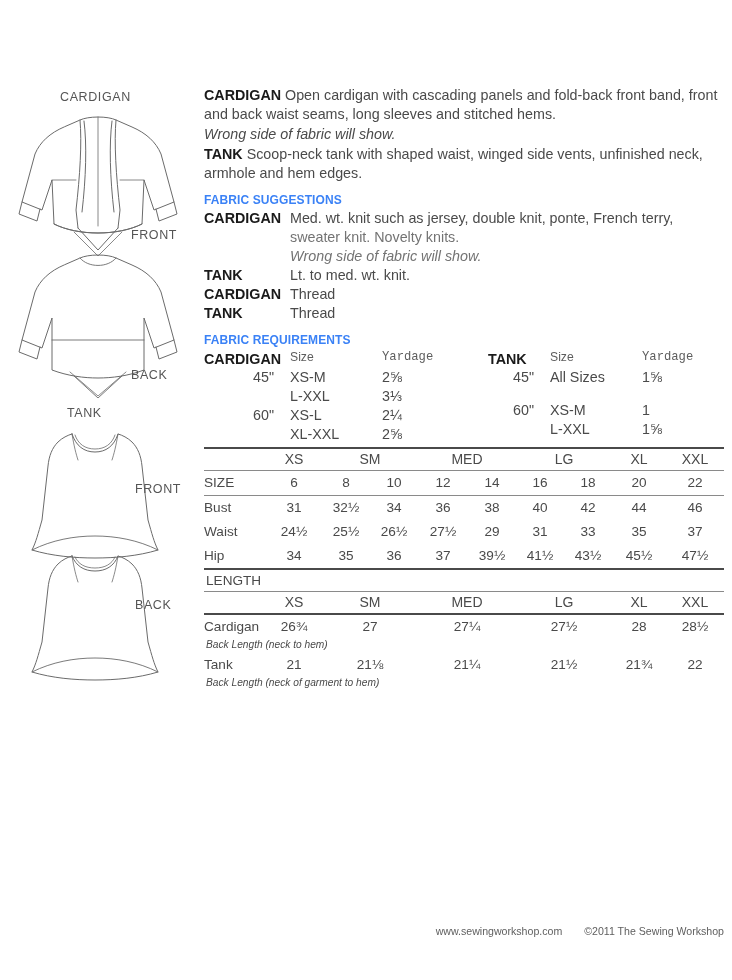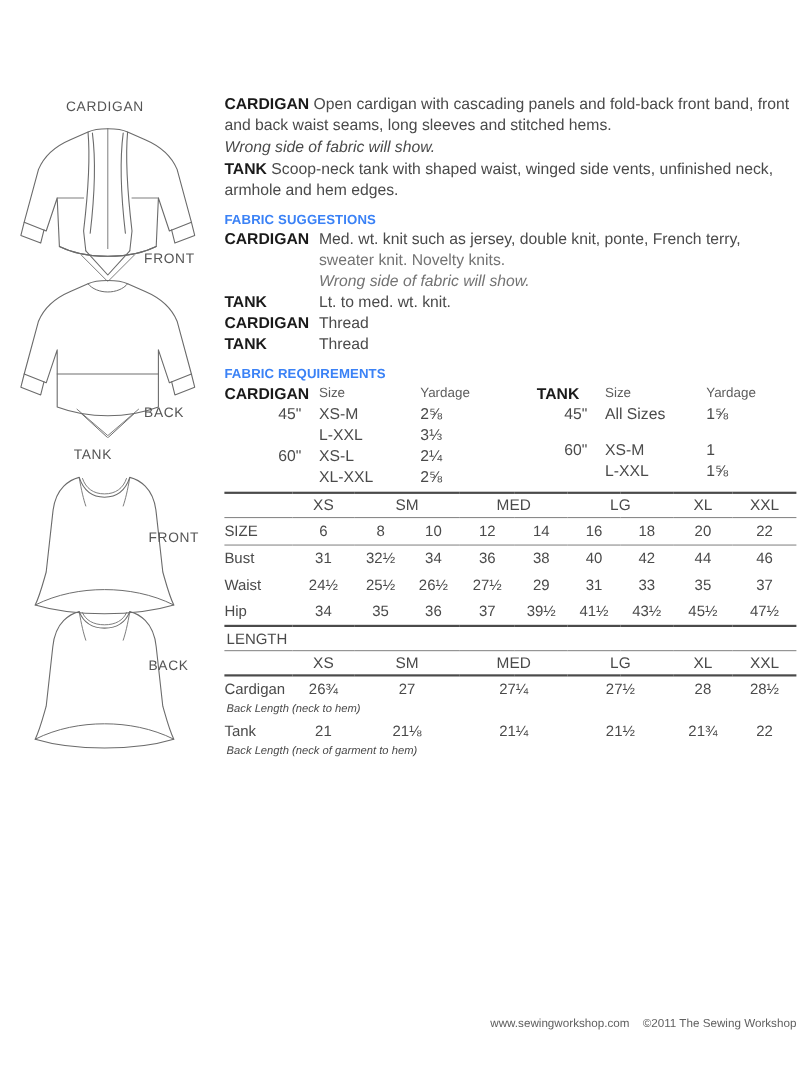--- a/index.html
+++ b/index.html
@@ -40,21 +40,21 @@
   .lblrow .lbl{font-weight:bold;color:#1a1a1a;flex:0 0 86px;}
   .lblrow .val{flex:1;}
   .indent{padding-left:86px;font-size:14.3px;line-height:1.33;color:#737373;}
 
   
   .fabreq{display:flex;margin-top:2px;}
   .fabreq .blk{width:50%;}
   .freq-head{display:flex;font-size:14.3px;line-height:1.3;}
   .freq-head .h-name{font-weight:bold;color:#1a1a1a;flex:0 0 86px;}
   .freq-head .h-size{flex:0 0 92px;font-size:12.2px;color:#5d5d5d;}
-  .freq-head .h-yard{flex:1;font-size:12.2px;color:#5d5d5d;}
+  .freq-head .h-yard{flex:1;font-size:12.2px;color:#5d5d5d;font-family:Liberation Mono, monospace;}
   .freq-row{display:flex;font-size:14.3px;line-height:1.33;color:#4a4a4a;}
   .freq-row .c-w{flex:0 0 86px;text-align:right;padding-right:16px;box-sizing:border-box;}
   .freq-row .c-s{flex:0 0 92px;}
   .freq-row .c-y{flex:1;}
   .freq-row.spacer{height:14px;}
 
   
   .sizetbl{margin-top:3px;width:520px;}
   table{border-collapse:collapse;width:100%;font-size:13.6px;color:#4a4a4a;}
   td,th{padding:0;font-weight:normal;text-align:center;vertical-align:bottom;}
@@ -62,21 +62,21 @@
   tr.hdr td{font-size:14px;color:#4a4a4a;padding:2px 0 3px 0;}
   tr.data td{padding:4px 0 5px 0;}
   .r-thick{border-top:2.2px solid #4a4a4a;}
   .r-thin{border-top:1px solid #8a8a8a;}
   .subcap{font-size:10.2px;font-style:italic;color:#4a4a4a;text-align:left;padding:0 0 3px 2px;}
   tr.lenlabel td{padding:3px 0 3px 2px;text-align:left;font-size:13.6px;}
 
   
   .footer{
     position:absolute;left:204px;top:901px;width:520px;
-    display:flex;justify-content:flex-end;gap:12px;
+    display:flex;justify-content:flex-end;gap:22px;
     font-size:10.6px;color:#606060;
   }
 </style>
 </head>
 <body>
 
 <div class="page">
 
   <div class="illus-col">
 

